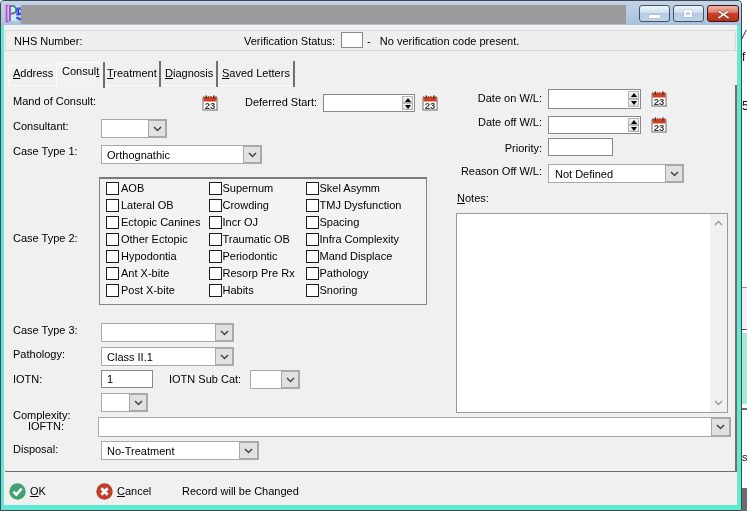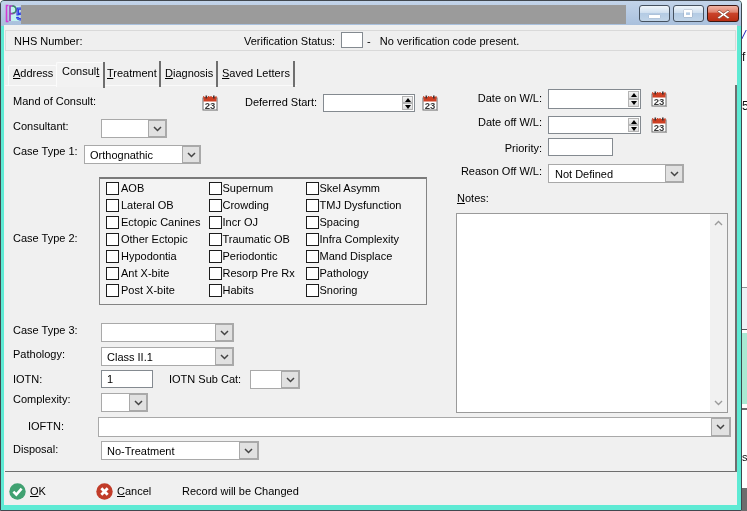--- a/index.html
+++ b/index.html
@@ -122,21 +122,21 @@
     <div class="lbl" style="left:9px;top:96px">Consultant:</div>
     <div class="combo" style="left:97px;top:94px;width:66px;height:19px">
             <div class="cbtn" style="width:18px">
               <svg width="9" height="6" viewBox="0 0 9 6">
                 <path d="M1 1 L4.5 4.5 L8 1" fill="none" stroke="#444" stroke-width="1.5"></path>
               </svg>
             </div>
           </div>
 
     <div class="lbl" style="left:9px;top:121px">Case Type 1:</div>
-    <div class="combo" style="left:80px;top:120px;width:117px;height:19px">
+    <div class="combo" style="left:97px;top:120px;width:161px;height:19px">
             <span class="ab" style="left:5px;top:3px">Orthognathic</span>
             <div class="cbtn" style="width:18px">
               <svg width="9" height="6" viewBox="0 0 9 6">
                 <path d="M1 1 L4.5 4.5 L8 1" fill="none" stroke="#444" stroke-width="1.5"></path>
               </svg>
             </div>
           </div>
 
     <div class="lbl" style="left:9px;top:208px">Case Type 2:</div>
     <div class="ab" style="left:95px;top:152px;width:328px;height:128px;background:#f3f3f3;border:1px solid #848484;border-top:2px solid #7a7a7a"></div>
@@ -208,21 +208,21 @@
           </div>
     <div class="lbl" style="left:165px;top:349px">IOTN Sub Cat:</div>
     <div class="combo" style="left:246px;top:345px;width:50px;height:19px">
             <div class="cbtn" style="width:18px">
               <svg width="9" height="6" viewBox="0 0 9 6">
                 <path d="M1 1 L4.5 4.5 L8 1" fill="none" stroke="#444" stroke-width="1.5"></path>
               </svg>
             </div>
           </div>
 
-    <div class="lbl" style="left:9px;top:369px">Complexity:</div>
+    <div class="lbl" style="left:9px;top:385px">Complexity:</div>
     <div class="combo" style="left:97px;top:368px;width:47px;height:19px">
             <div class="cbtn" style="width:18px">
               <svg width="9" height="6" viewBox="0 0 9 6">
                 <path d="M1 1 L4.5 4.5 L8 1" fill="none" stroke="#444" stroke-width="1.5"></path>
               </svg>
             </div>
           </div>
 
     <div class="lbl" style="left:24px;top:396px">IOFTN:</div>
     <div class="combo" style="left:94px;top:392px;width:633px;height:20px">

